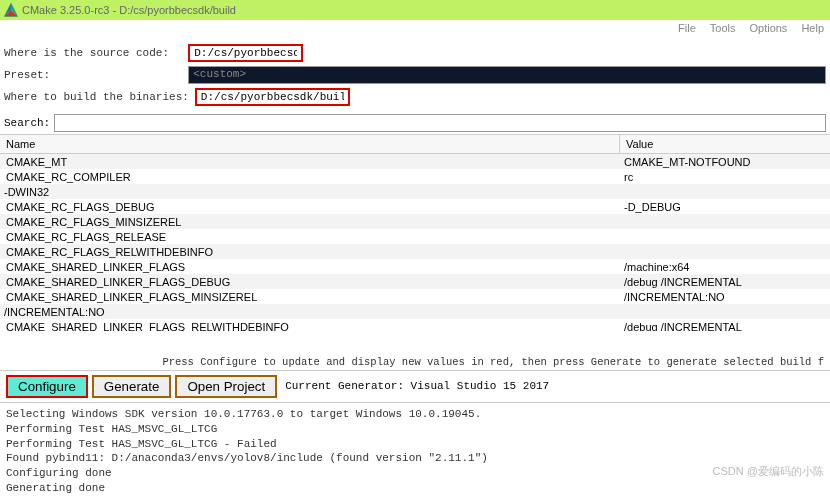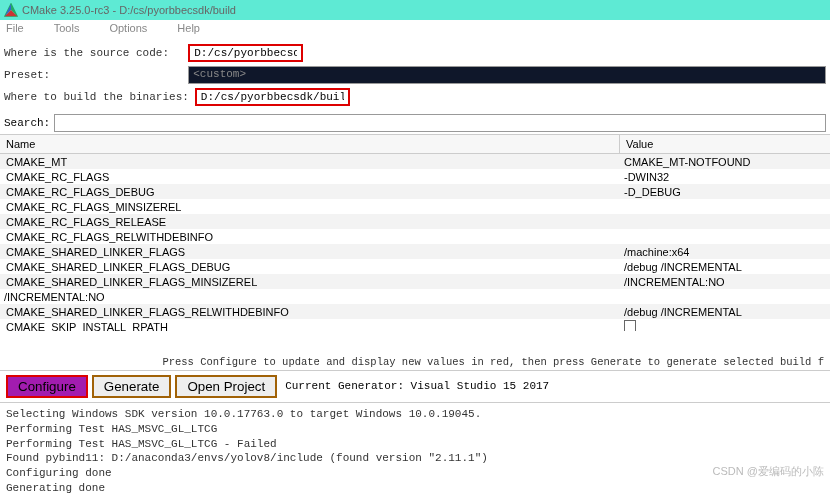--- a/index.html
+++ b/index.html
@@ -1,20 +1,20 @@
 <!DOCTYPE html>
 <html><head>
 <meta charset="utf-8">
 <style>
 * { box-sizing: border-box; margin: 0; padding: 0; }
 body { font-family: "Segoe UI", Tahoma, sans-serif; font-size: 12px; background: #fff; color: #000; width: 830px; height: 500px; overflow: hidden; display: flex; flex-direction: column; }
-.titlebar { display: flex; align-items: center; padding: 2px 4px; height: 20px; background: #5eead4; }
+.titlebar { display: flex; align-items: center; padding: 2px 4px; height: 20px; background: #bef264; }
 .titlebar .logo { width: 14px; height: 14px; margin-right: 4px; display: inline-flex; }
 .titlebar .title { color: #666; font-size: 11px; }
-.menubar { display: flex; padding: 2px 6px; height: 18px; background: #fff; color: #888; font-size: 11px; gap: 30px; }
+.menubar { display: flex; padding: 2px 6px; height: 18px; background: #fff; color: #888; font-size: 11px; gap: 14px; justify-content: flex-end; }
 .menubar span { cursor: default; }
 .paths { padding: 6px 4px 2px 4px; background: #fff; }
 .path-row { display: flex; align-items: center; margin-bottom: 4px; gap: 6px; }
 .path-row label { font-family: "Courier New", monospace; font-size: 11px; color: #333; white-space: pre; }
 .path-input { flex: 1; height: 18px; padding: 1px 4px; font-family: "Courier New", monospace; font-size: 11px; border: 1px solid #999; background: #fff; }
 .preset-input { flex: 1; height: 18px; padding: 1px 4px; font-family: Liberation Mono, monospace; font-size: 11px; color: #888; border: 1px solid #999; background: #0f172a; }
 .red-box { border: 2px solid #d00 !important; }
 .search-row { display: flex; align-items: center; padding: 2px 4px; gap: 4px; }
 .search-row label { font-family: "Courier New", monospace; font-size: 11px; }
 .search-row input { flex: 1; height: 18px; border: 1px solid #999; padding: 1px 4px; }
@@ -25,21 +25,21 @@
 .vars-body { }
 .var-row { display: flex; font-size: 11px; height: 15px; align-items: center; }
 .var-row:nth-child(odd) { background: #f3f3f3; }
 .var-row:nth-child(even) { background: #fff; }
 .var-row .col-name { width: 620px; padding: 0 6px; white-space: nowrap; overflow: hidden; }
 .var-row .col-value { flex: 1; padding: 0 4px; white-space: nowrap; overflow: hidden; }
 .checkbox { width: 12px; height: 12px; border: 1px solid #666; display: inline-block; background: #fff; }
 .status-line { font-family: "Courier New", monospace; font-size: 10.5px; color: #333; text-align: right; padding: 2px 6px; white-space: nowrap; overflow: hidden; margin-top: 23px; }
 .buttons-row { display: flex; align-items: center; padding: 4px 6px; gap: 4px; border-top: 1px solid #ccc; font-family: "Courier New", monospace; font-size: 11px; }
 .btn { padding: 2px 10px; border: 2px solid #a16207; background: #eee; cursor: pointer; }
-.btn.red-box { background: #a21caf; }
+.btn.red-box { background: #5eead4; }
 .gen-label { margin-left: 4px; }
 .log { font-family: "Courier New", monospace; font-size: 11px; color: #333; padding: 4px 6px; border-top: 1px solid #ccc; line-height: 1.35; white-space: pre; overflow: hidden; flex-shrink: 0; }
 .watermark { position: absolute; right: 6px; bottom: 21px; color: #bbb; font-size: 11px; }
 </style>
 </head>
 <body>
 
 <div class="titlebar">
   <span class="logo">
     <svg viewBox="0 0 16 16">
@@ -83,21 +83,24 @@
   <div class="vars-header">
     <div class="col-name">Name</div>
     <div class="col-value">Value</div>
   </div>
   <div class="vars-body" id="vars-body">
       <div class="var-row">
         <div class="col-name">CMAKE_MT</div>
         <div class="col-value">CMAKE_MT-NOTFOUND</div>
       </div>
       <div class="var-row">
-        <div class="col-name">CMAKE_RC_FLAGS</div>
+        <div class="col-name">CMAKE_RC_COMPILER</div>
+        <div class="col-value">rc</div>
+      </div>
+      <div class="var-row">
         <div class="col-value">-DWIN32</div>
       </div>
       <div class="var-row">
         <div class="col-name">CMAKE_RC_FLAGS_DEBUG</div>
         <div class="col-value">-D_DEBUG</div>
       </div>
       <div class="var-row">
         <div class="col-name">CMAKE_RC_FLAGS_MINSIZEREL</div>
         <div class="col-value"></div>
       </div>

